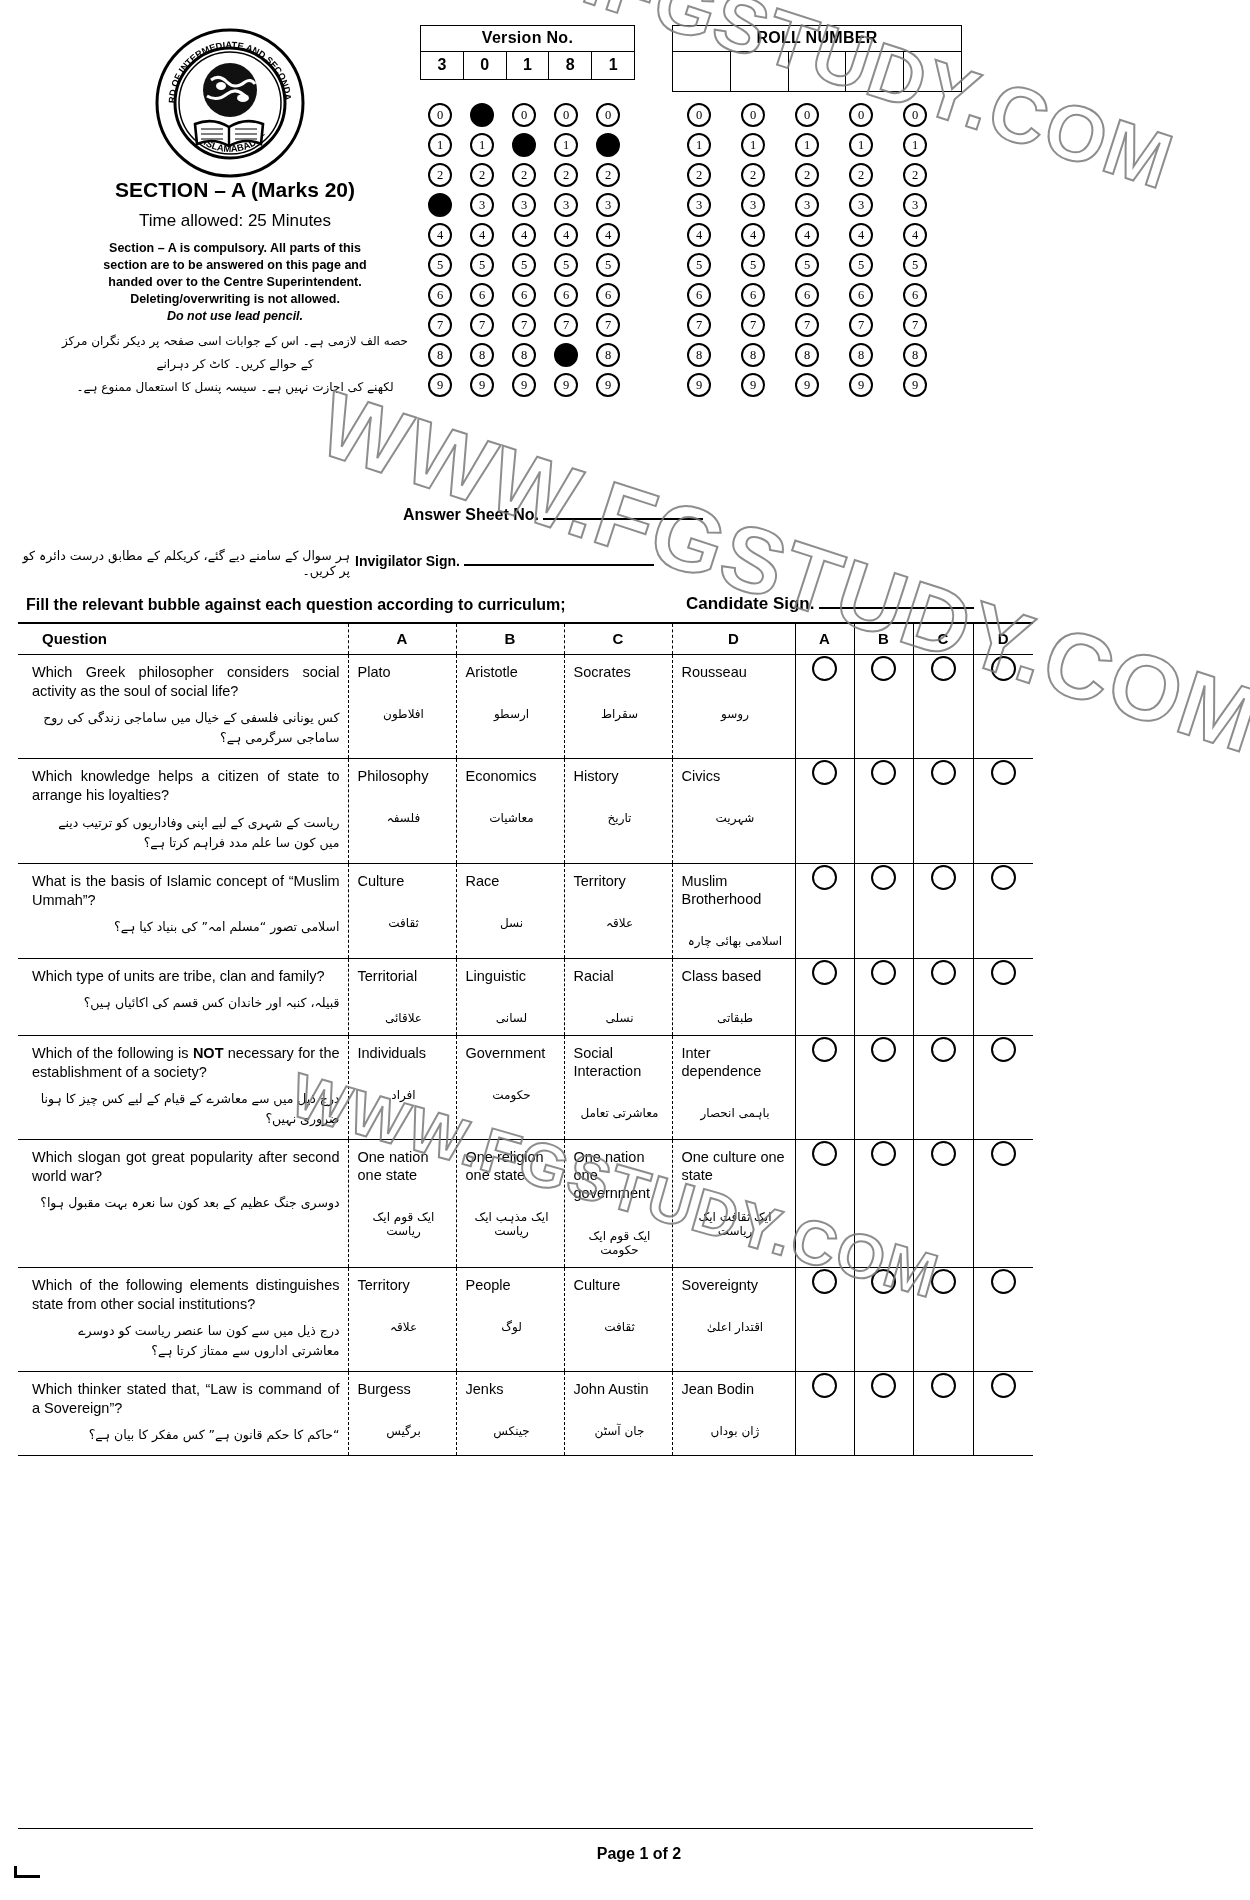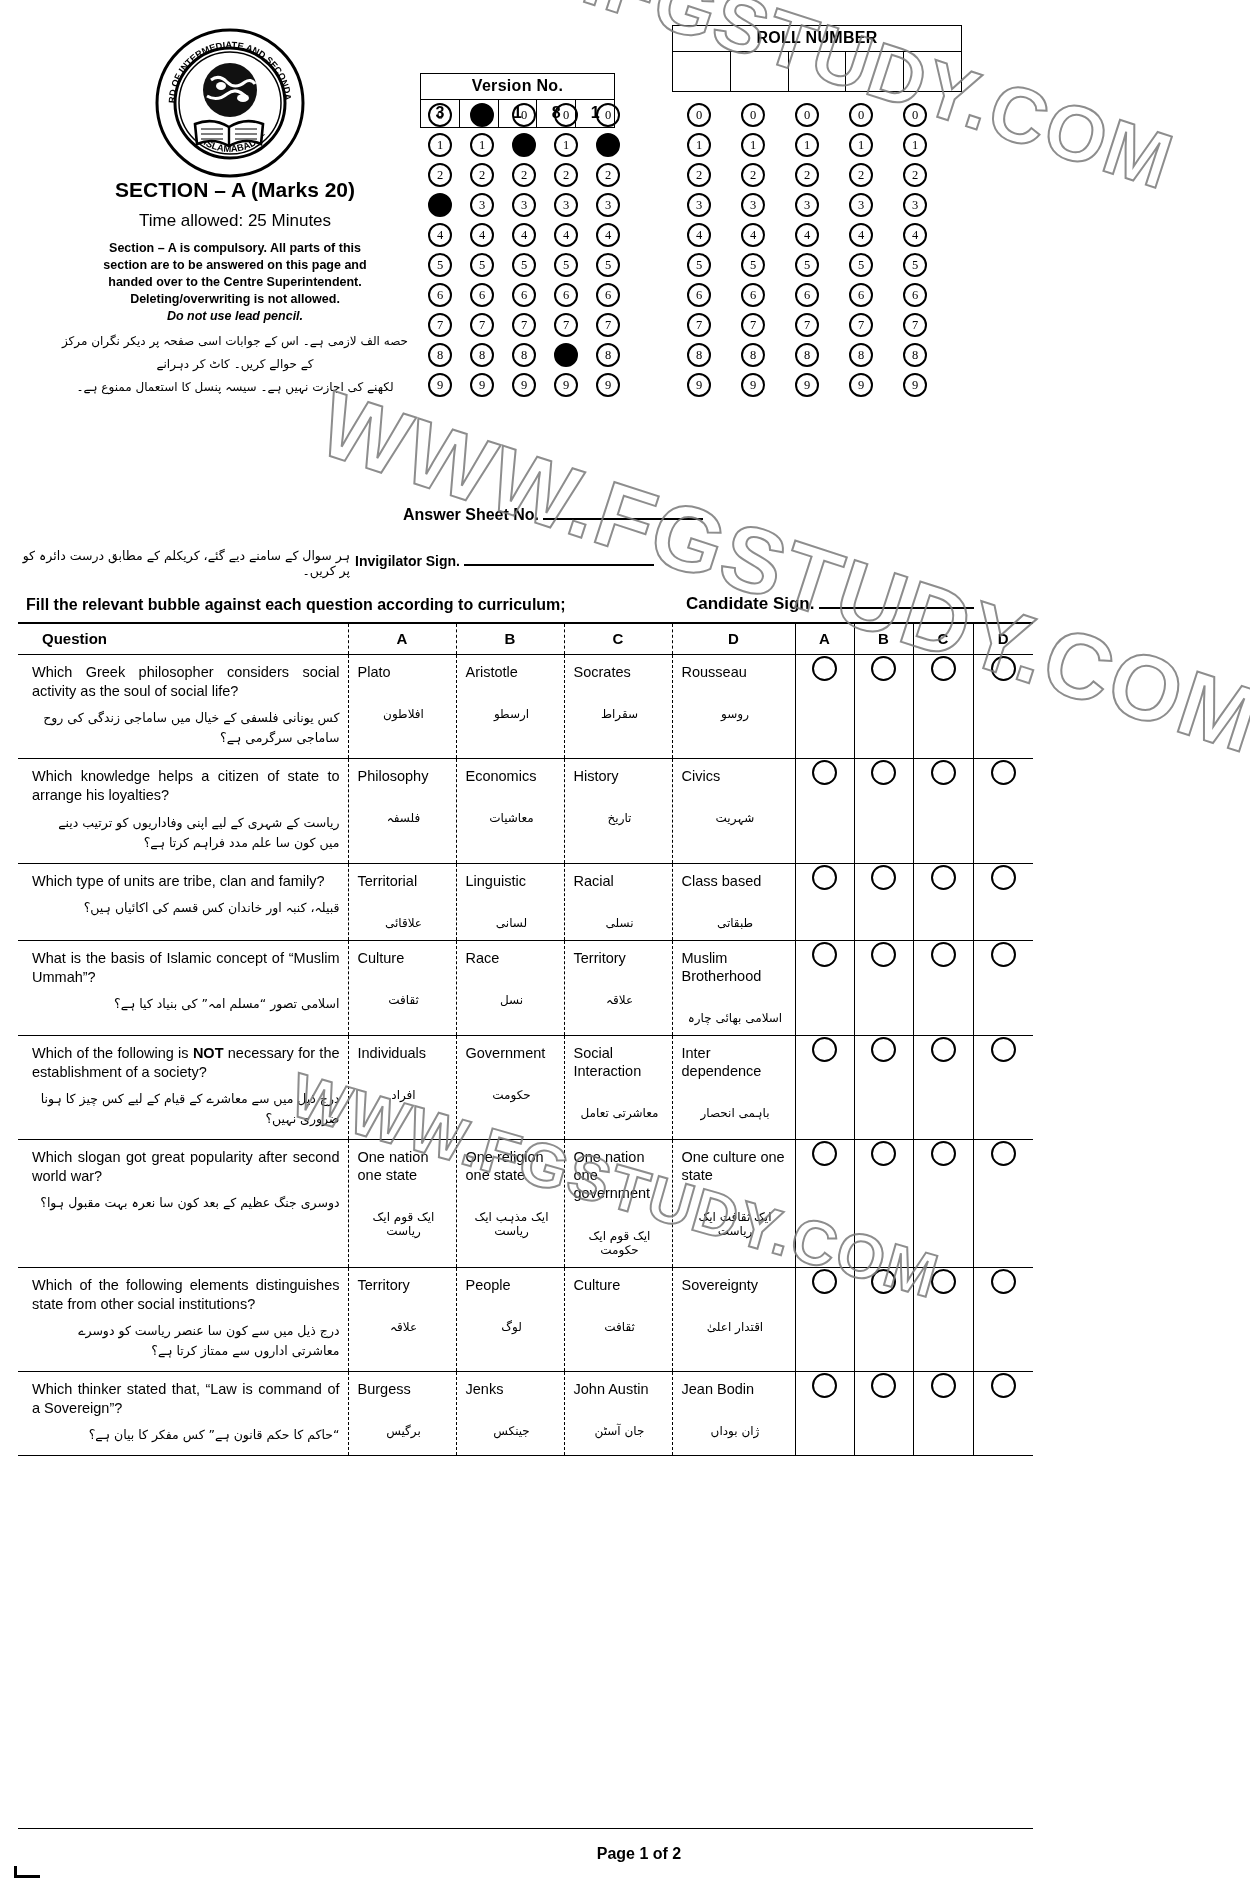--- a/index.html
+++ b/index.html
@@ -42,21 +42,21 @@
     border-bottom:1.6px solid #000; text-align:center;
     font-size:16px; font-weight:bold; padding:3px 0 4px; letter-spacing:.3px;
   }
   .cells { display:flex; }
   .cells .cell {
     flex:1; text-align:center; font-size:16px; font-weight:bold;
     padding:4px 0 5px; border-right:1.4px solid #000;
   }
   .cells .cell:last-child { border-right:none; }
 
-  #version-box { left:420px; top:25px; width:195px;margin-top:48px; }
+  #version-box { left:420px; top:25px; width:215px; }
   #roll-box    { left:672px; top:25px; width:290px; }
   #roll-box .cells .cell { padding:10px 0 11px; }
 
   
   .bubble-grid { position:absolute; }
   .brow { display:flex; }
   .bub {
     width:24px; height:24px; border-radius:50%;
     border:2px solid #000; margin:3px 9px;
     font-size:12.5px; line-height:21px; text-align:center;
@@ -430,64 +430,64 @@
             <div class="oen">Civics</div>
             <div class="our">شہریت</div>
           </td>
           <td class="abub hline-bot"><span class="obub"></span></td>
           <td class="abub hline-bot"><span class="obub"></span></td>
           <td class="abub hline-bot"><span class="obub"></span></td>
           <td class="abub hline-bot"><span class="obub"></span></td>
         </tr>
         <tr>
           <td class="qcell hline-bot">
+            <div class="qen">What is the basis of Islamic concept of “Muslim Ummah”?</div>
+            <div class="qur">اسلامی تصور “مسلم امہ” کی بنیاد کیا ہے؟</div>
+          </td>
+          <td class="opt vsep hline-bot">
+            <div class="oen">Culture</div>
+            <div class="our">ثقافت</div>
+          </td>
+          <td class="opt vsep hline-bot">
+            <div class="oen">Race</div>
+            <div class="our">نسل</div>
+          </td>
+          <td class="opt vsep hline-bot">
+            <div class="oen">Territory</div>
+            <div class="our">علاقہ</div>
+          </td>
+          <td class="opt vsep hline-bot">
+            <div class="oen">Muslim Brotherhood</div>
+            <div class="our">اسلامی بھائی چارہ</div>
+          </td>
+          <td class="abub hline-bot"><span class="obub"></span></td>
+          <td class="abub hline-bot"><span class="obub"></span></td>
+          <td class="abub hline-bot"><span class="obub"></span></td>
+          <td class="abub hline-bot"><span class="obub"></span></td>
+        </tr>
+        <tr>
+          <td class="qcell hline-bot">
             <div class="qen">Which type of units are tribe, clan and family?</div>
             <div class="qur">قبیلہ، کنبہ اور خاندان کس قسم کی اکائیاں ہیں؟</div>
           </td>
           <td class="opt vsep hline-bot">
             <div class="oen">Territorial</div>
             <div class="our">علاقائی</div>
           </td>
           <td class="opt vsep hline-bot">
             <div class="oen">Linguistic</div>
             <div class="our">لسانی</div>
           </td>
           <td class="opt vsep hline-bot">
             <div class="oen">Racial</div>
             <div class="our">نسلی</div>
           </td>
           <td class="opt vsep hline-bot">
             <div class="oen">Class based</div>
             <div class="our">طبقاتی</div>
-          </td>
-          <td class="abub hline-bot"><span class="obub"></span></td>
-          <td class="abub hline-bot"><span class="obub"></span></td>
-          <td class="abub hline-bot"><span class="obub"></span></td>
-          <td class="abub hline-bot"><span class="obub"></span></td>
-        </tr>
-        <tr>
-          <td class="qcell hline-bot">
-            <div class="qen">What is the basis of Islamic concept of “Muslim Ummah”?</div>
-            <div class="qur">اسلامی تصور “مسلم امہ” کی بنیاد کیا ہے؟</div>
-          </td>
-          <td class="opt vsep hline-bot">
-            <div class="oen">Culture</div>
-            <div class="our">ثقافت</div>
-          </td>
-          <td class="opt vsep hline-bot">
-            <div class="oen">Race</div>
-            <div class="our">نسل</div>
-          </td>
-          <td class="opt vsep hline-bot">
-            <div class="oen">Territory</div>
-            <div class="our">علاقہ</div>
-          </td>
-          <td class="opt vsep hline-bot">
-            <div class="oen">Muslim Brotherhood</div>
-            <div class="our">اسلامی بھائی چارہ</div>
           </td>
           <td class="abub hline-bot"><span class="obub"></span></td>
           <td class="abub hline-bot"><span class="obub"></span></td>
           <td class="abub hline-bot"><span class="obub"></span></td>
           <td class="abub hline-bot"><span class="obub"></span></td>
         </tr>
         <tr>
           <td class="qcell hline-bot">
             <div class="qen">Which of the following is <b>NOT</b> necessary for the establishment of a society?</div>
             <div class="qur">درج ذیل میں سے معاشرے کے قیام کے لیے کس چیز کا ہونا ضروری نہیں؟</div>

